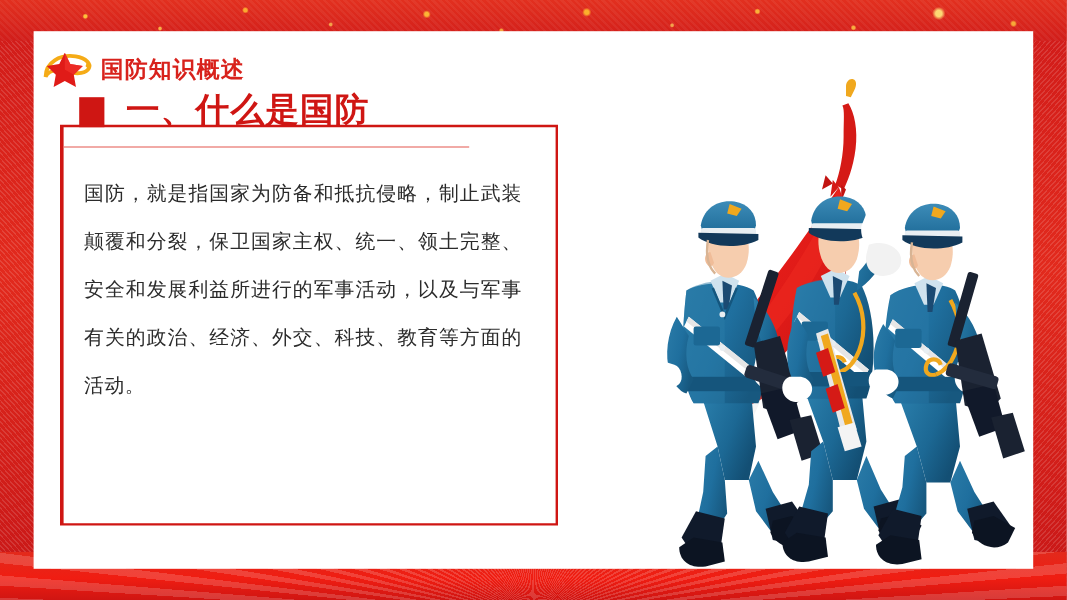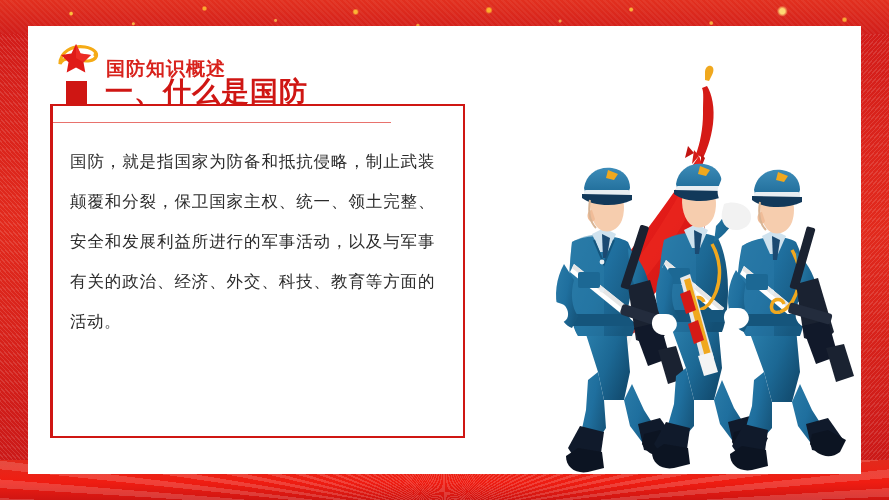--- a/index.html
+++ b/index.html
@@ -85,24 +85,24 @@
     left: 28px;
     top: 26px;
     width: 833px;
     height: 448px;
     background: #ffffff;
   }
 
   
   .logo-row {
     position: absolute;
-    left: 26px;
+    left: 4px;
     top: 12px;
     display: flex;
-    align-items: flex-end;
+    align-items: center;
     height: 40px;
   }
   .logo-mark {
     position: relative;
     width: 46px;
     height: 40px;
     flex: none;
   }
   .logo-mark svg { display: block; }
   .logo-title {

